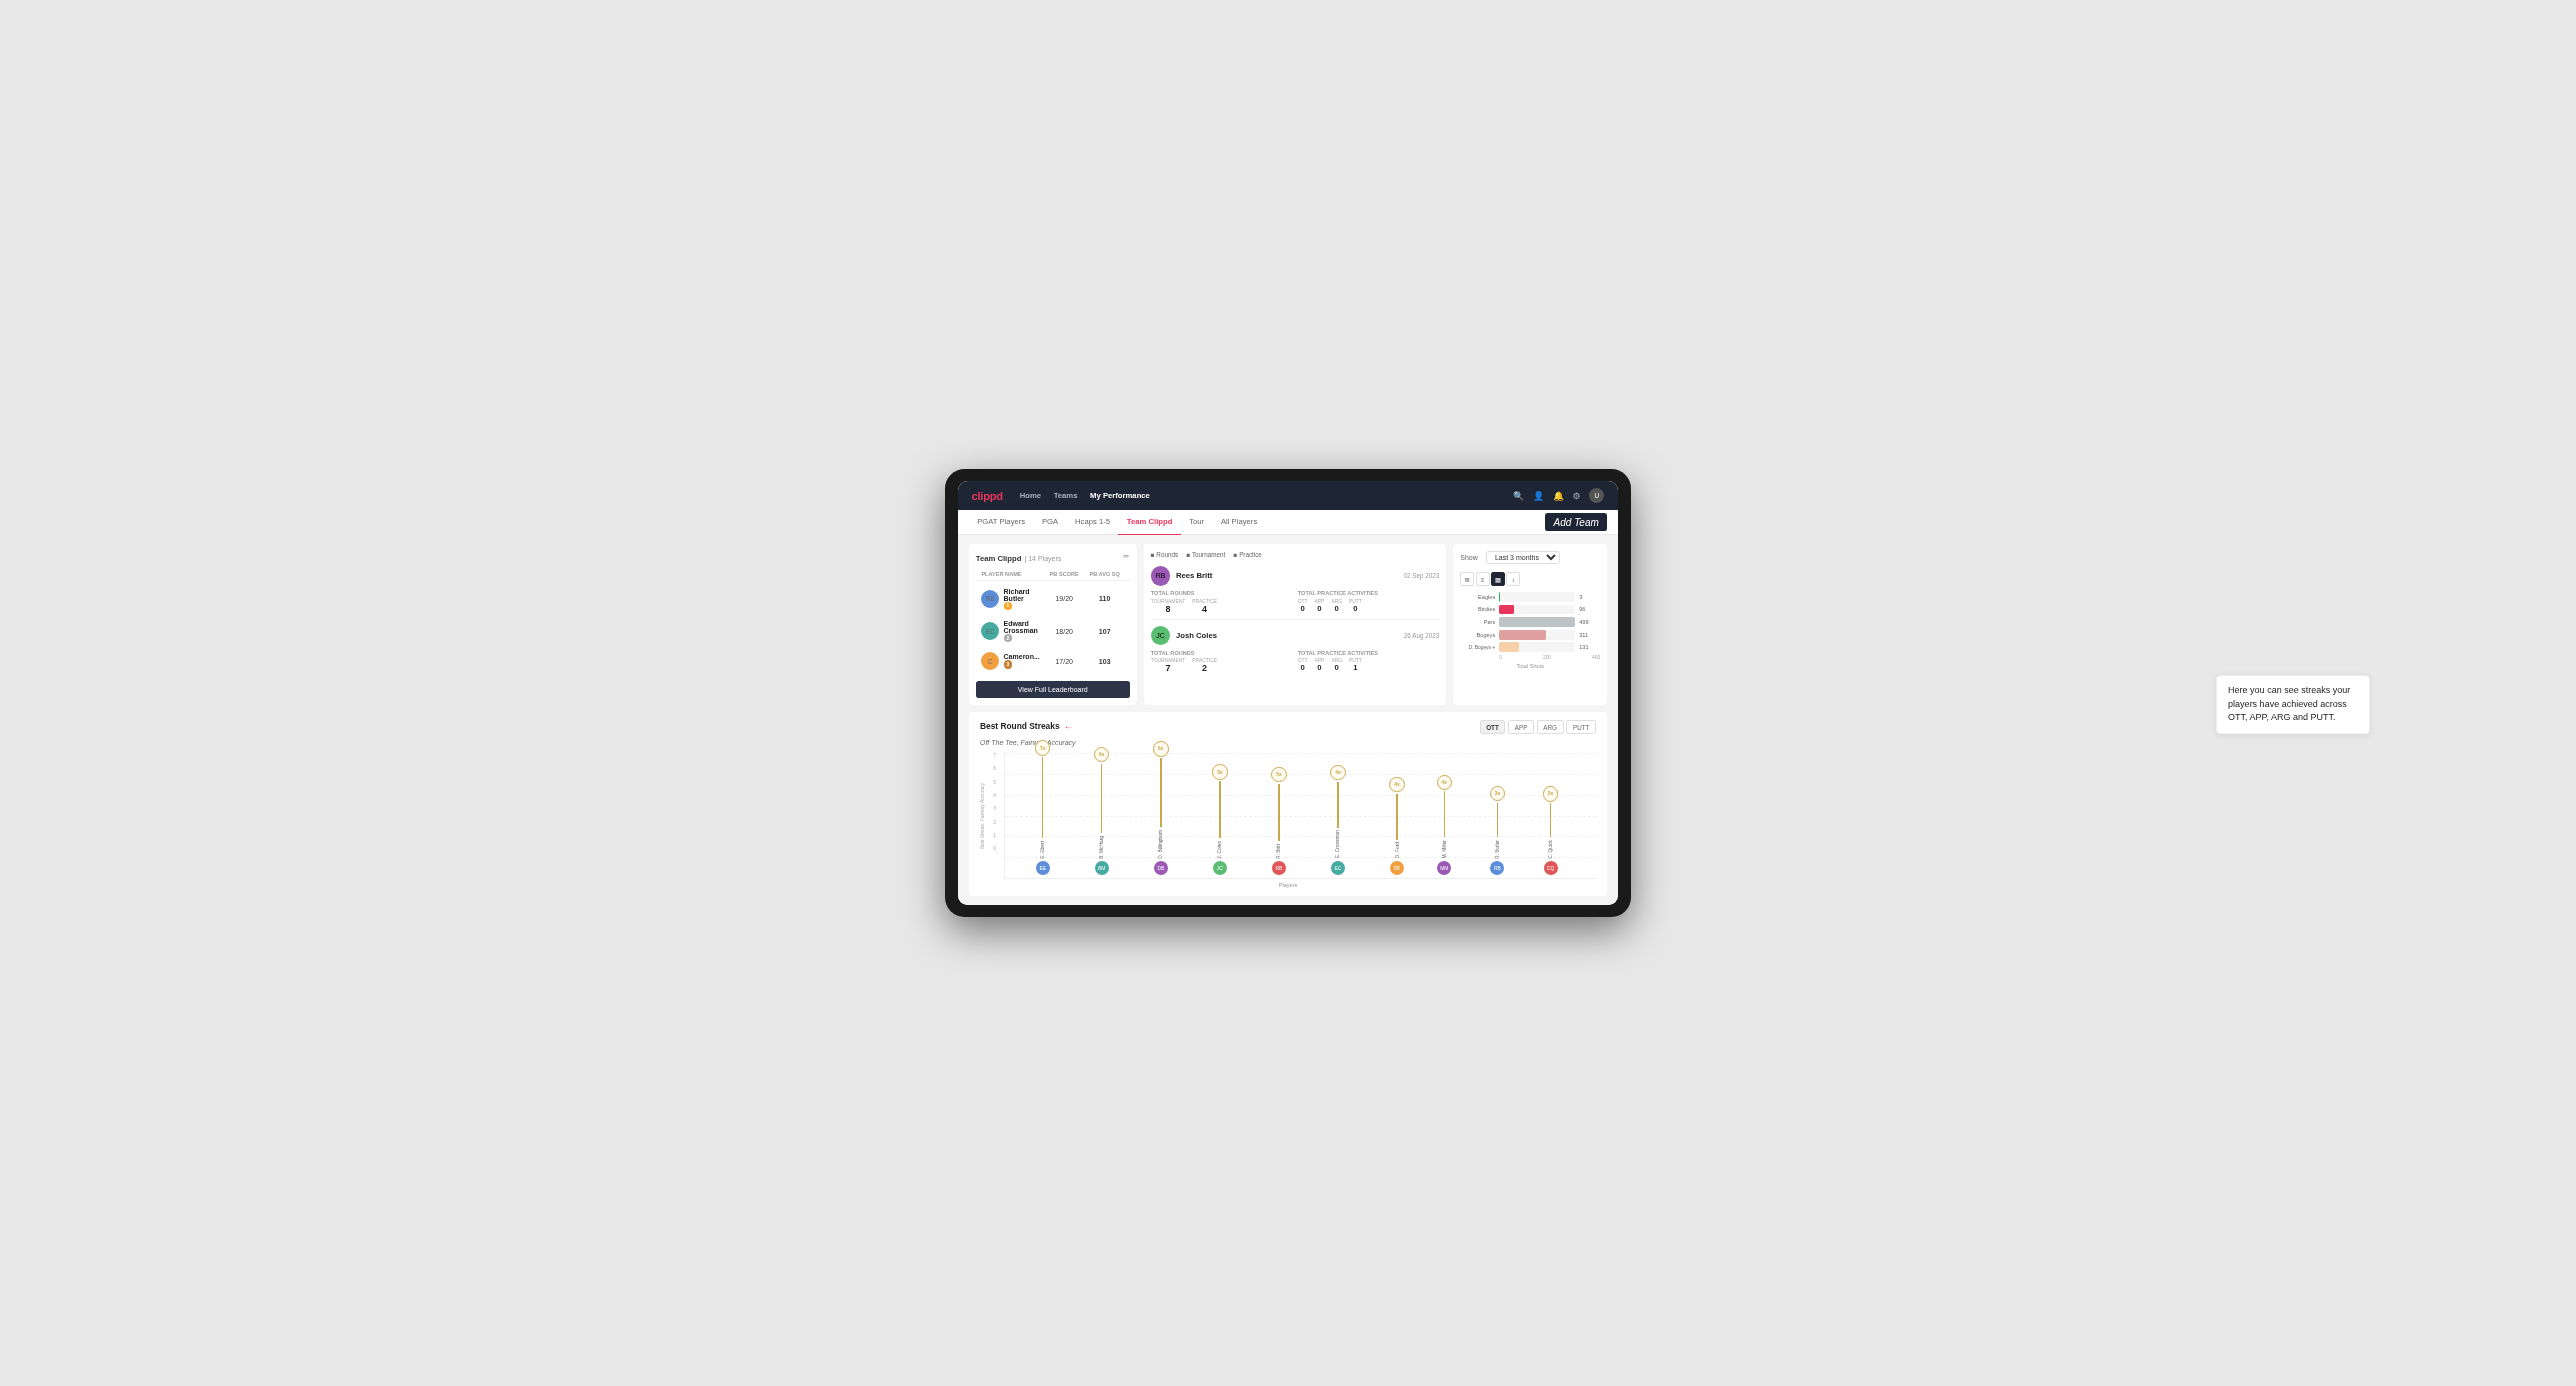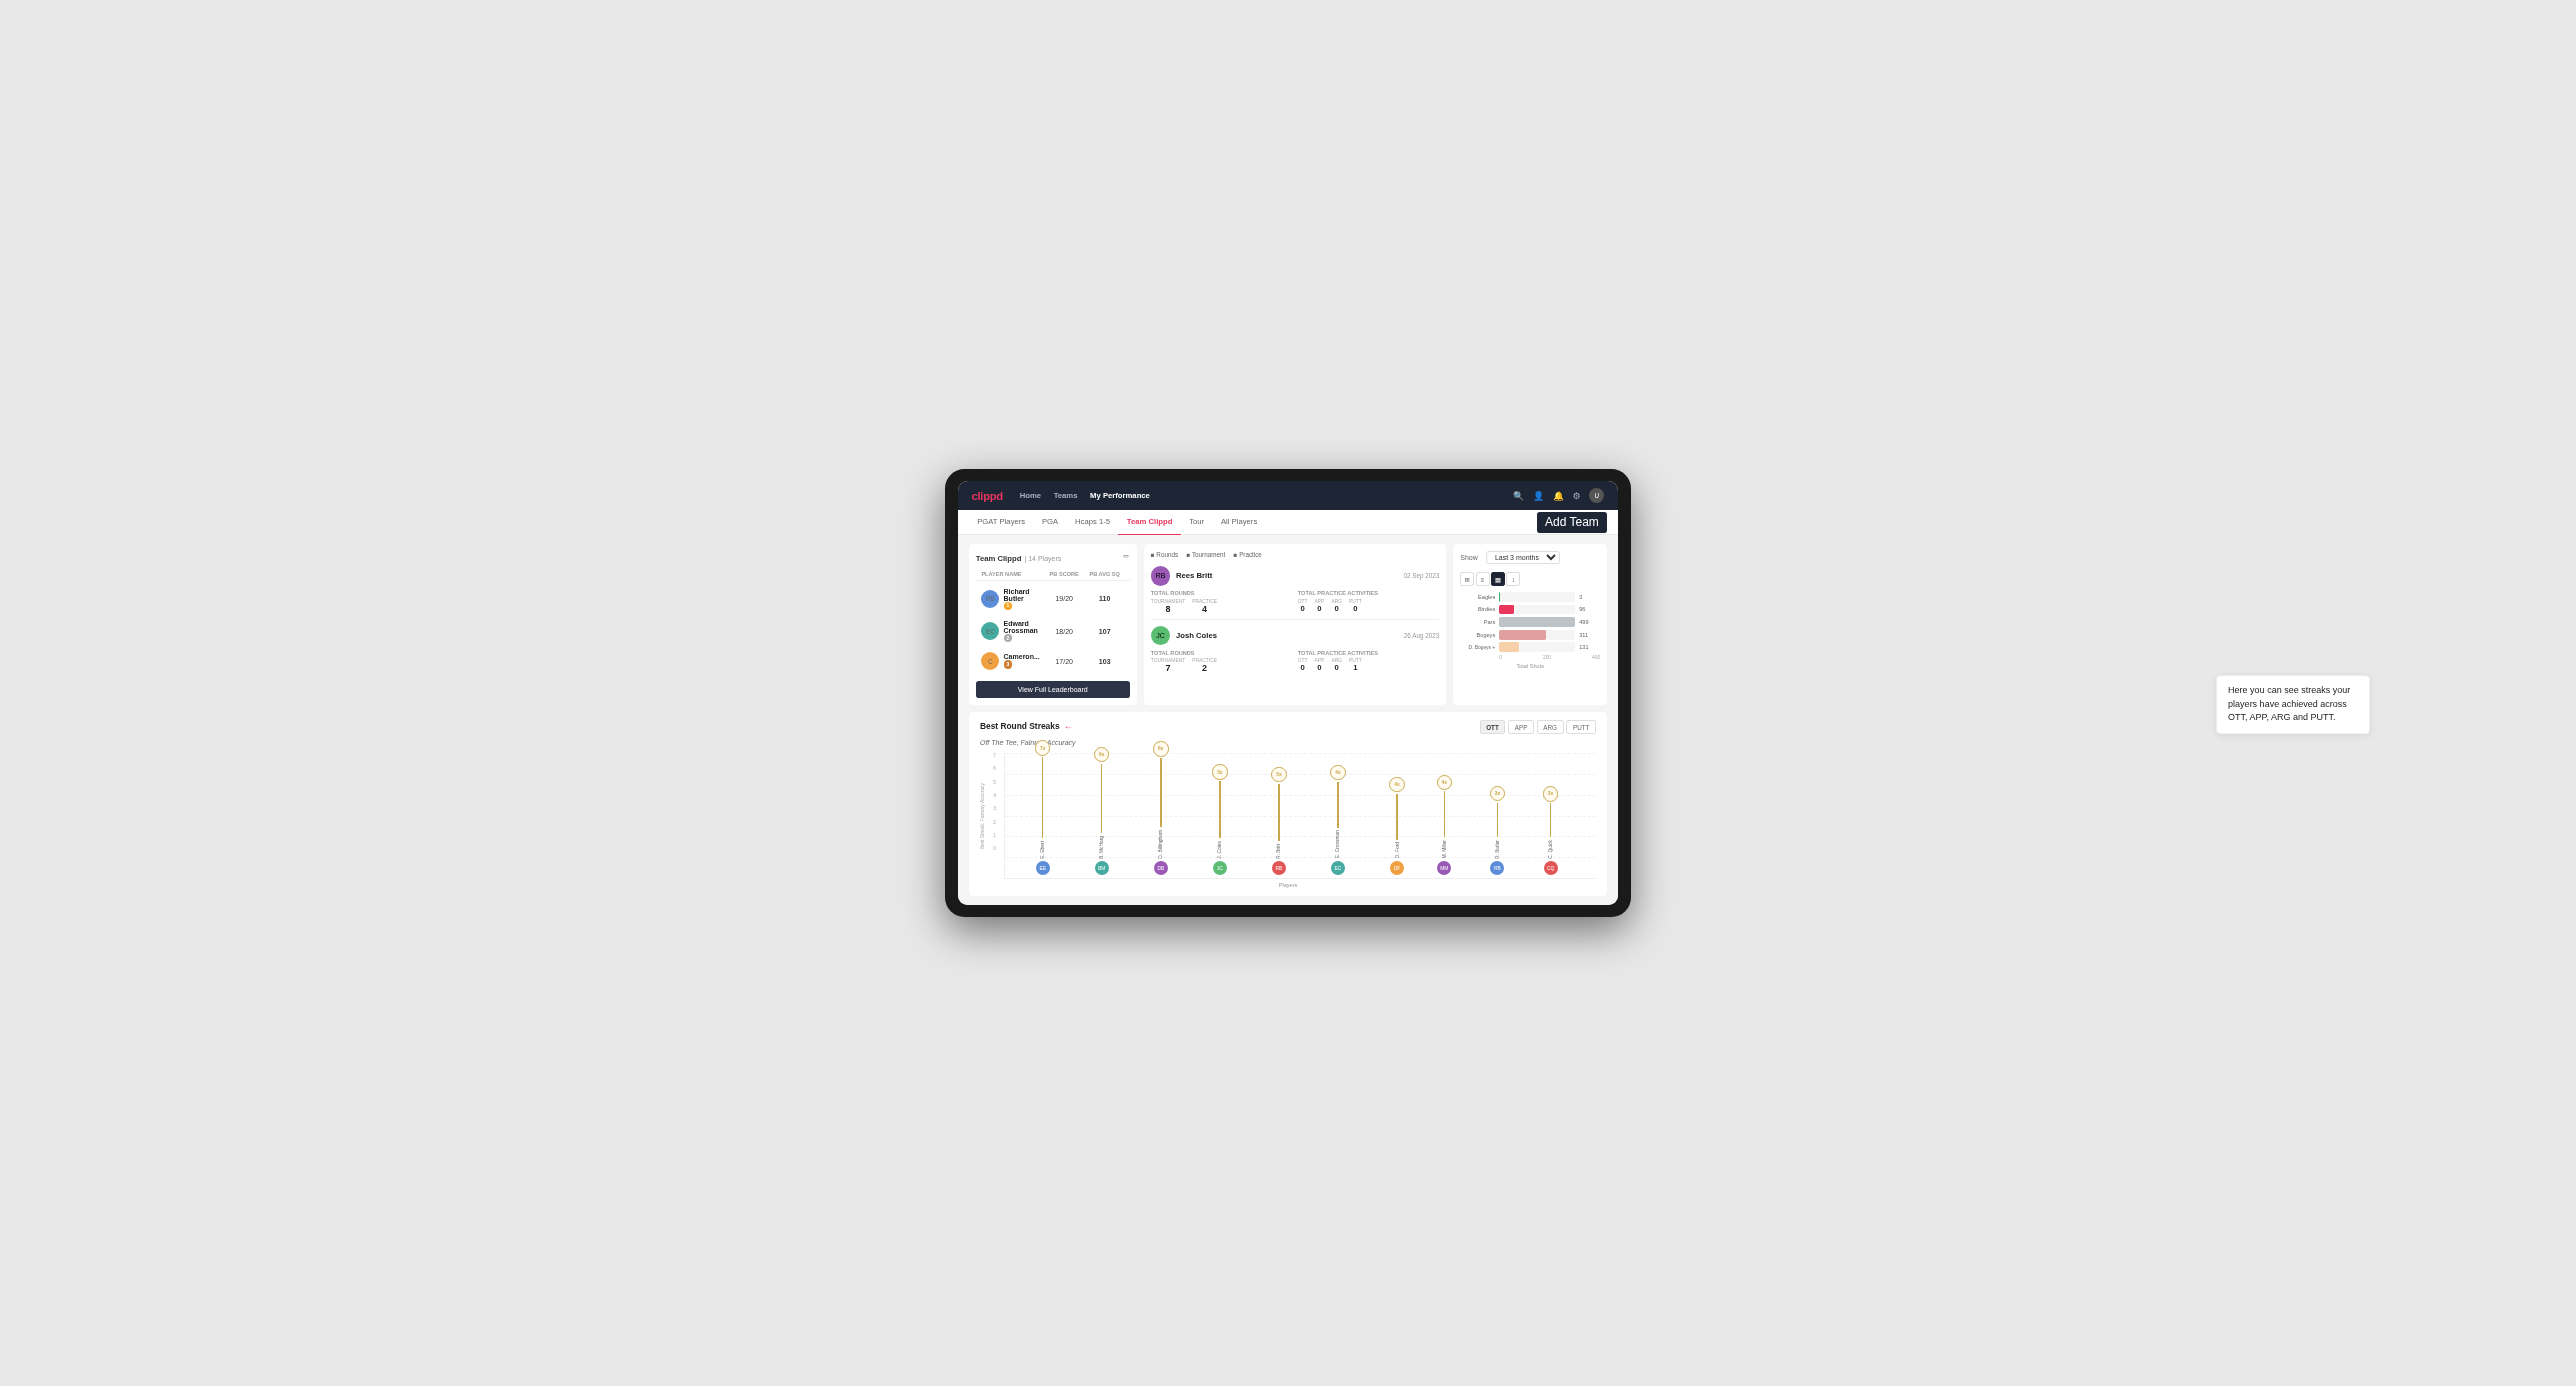--- a/index.html
+++ b/index.html
@@ -105,22 +105,23 @@
       border-bottom-color: #e8365d;
       font-weight: 600;
     }
     .sub-nav-spacer { flex: 1; }
     .add-team-btn {
       background: #1e2535;
       color: #fff;
       border: none;
       border-radius: 2.8px;
       padding: 3.5px 8.4px;
-      font-size: 12px;
+      font-size: 10px;
       cursor: pointer;
+      font-style: italic;
     }
 
     
     .main-content {
       background: #f5f5f5;
       padding: 8.4px 11.2px;
       display: flex;
       flex-direction: column;
       gap: 7px;
     }

